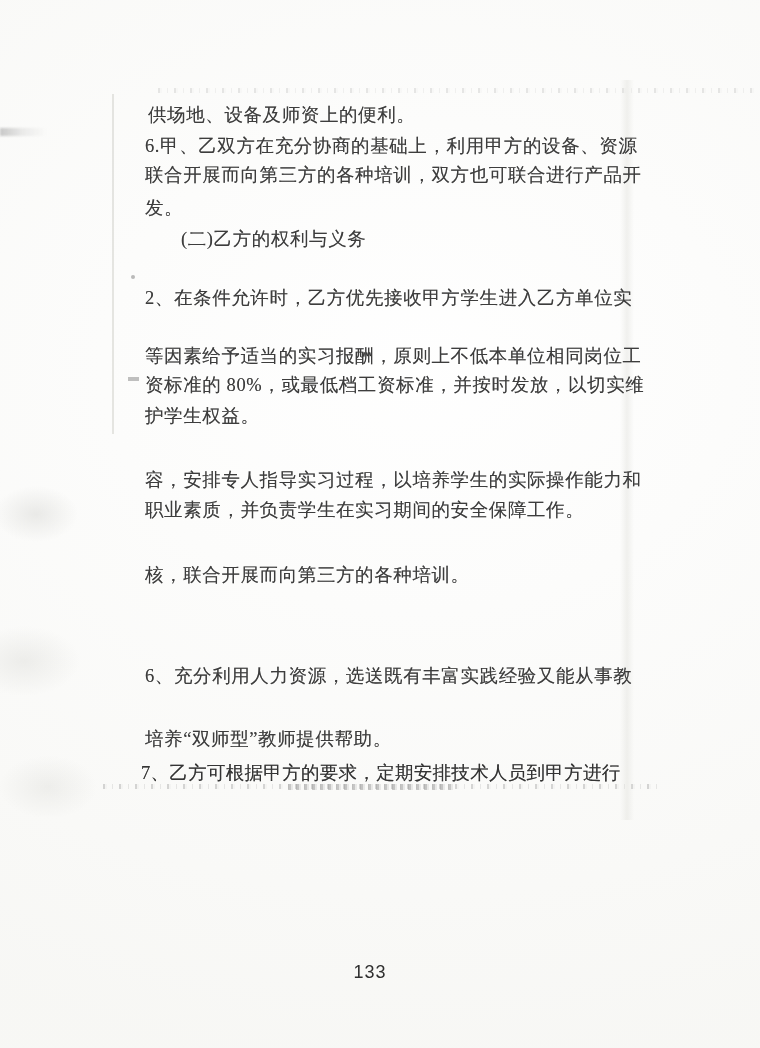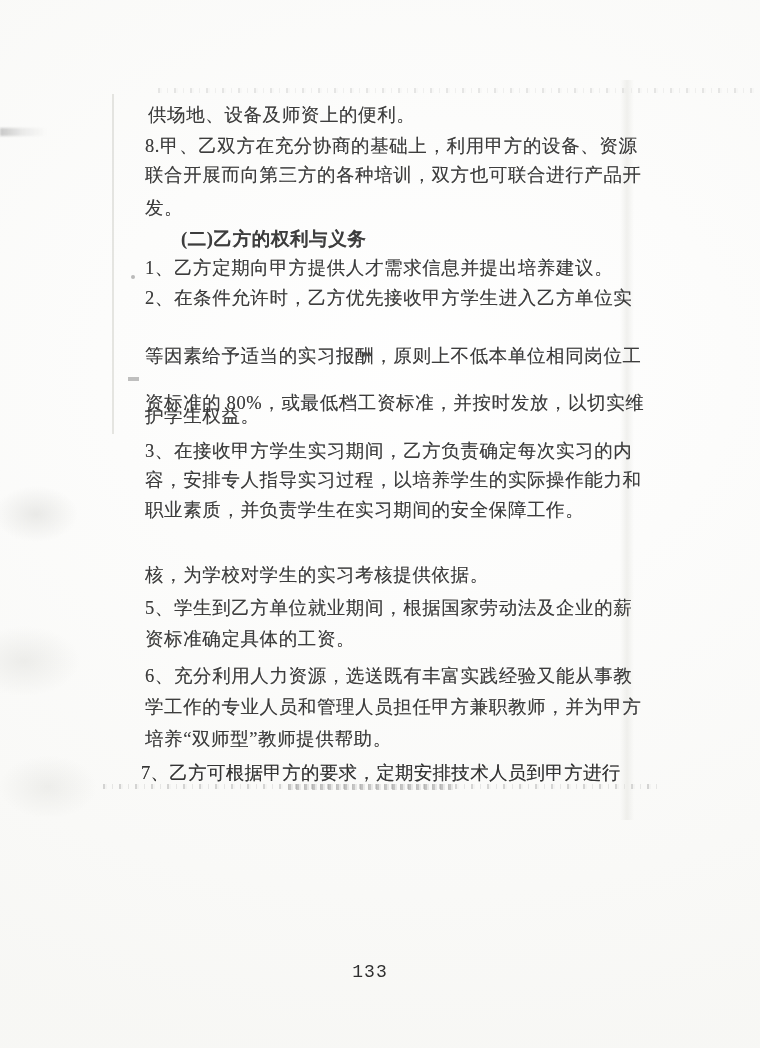--- a/index.html
+++ b/index.html
@@ -29,39 +29,38 @@
     left: 145px;
     font-size: 18.5px;
     line-height: 23px;
     letter-spacing: 0.6px;
     color: #3d3d3d;
     white-space: pre;
     text-shadow: 0 0 0.5px rgba(70,70,70,0.55);
   }
   .line.indent {
     left: 181px;
-    font-weight: bold;
   }
   .line.first {
     left: 148px;
   }
   .line.heavy {
     left: 141px;
     color: #343434;
     font-weight: normal;
     letter-spacing: 0.3px;
     text-shadow: 0 0 0.6px rgba(50,50,50,0.6);
   }
   .page-number {
     position: absolute;
     left: 340px;
     top: 962px;
     width: 60px;
     text-align: center;
-    font-family: Liberation Mono, monospace;
+    font-family: Liberation Sans, sans-serif;
     font-size: 18px;
     letter-spacing: 1px;
     color: #2f2f2f;
   }
   
   .noise-band {
     position: absolute;
     height: 5px;
     opacity: 0.55;
     background: repeating-linear-gradient(90deg,
@@ -136,36 +135,31 @@
   <div class="noise-band bottom"></div>
   <div class="smudge-left"></div>
   <div class="edge-line-left"></div>
   <div class="edge-band-right"></div>
   <div class="speck-dash"></div>
   <div class="speck-dot"></div>
   <div class="mottle"></div>
 
   <div class="textblock">
     <div class="line first" style="top:104px">供场地、设备及师资上的便利。</div>
-    <div class="line" style="top:135px">8.甲、乙双方在充分协商的基础上，利用甲方的设备、资源</div>
+    <div class="line" style="top:135px">6.甲、乙双方在充分协商的基础上，利用甲方的设备、资源</div>
     <div class="line" style="top:164px">联合开展而向第三方的各种培训，双方也可联合进行产品开</div>
     <div class="line" style="top:197px">发。</div>
     <div class="line indent" style="top:228px">(二)乙方的权利与义务</div>
-    <div class="line" style="top:257px">1、乙方定期向甲方提供人才需求信息并提出培养建议。</div>
     <div class="line" style="top:287px">2、在条件允许时，乙方优先接收甲方学生进入乙方单位实</div>
     <div class="line" style="top:345px">等因素给予适当的实习报酬，原则上不低本单位相同岗位工</div>
-    <div class="line" style="top:392px">资标准的 80%，或最低档工资标准，并按时发放，以切实维</div>
+    <div class="line" style="top:374px">资标准的 80%，或最低档工资标准，并按时发放，以切实维</div>
     <div class="line" style="top:405px">护学生权益。</div>
-    <div class="line" style="top:440px">3、在接收甲方学生实习期间，乙方负责确定每次实习的内</div>
     <div class="line" style="top:499px">职业素质，并负责学生在实习期间的安全保障工作。</div>
     <div class="line" style="top:469px">容，安排专人指导实习过程，以培养学生的实际操作能力和</div>
-    <div class="line" style="top:564px">核，为学校对学生的实习考核提供依据。</div>
-    <div class="line" style="top:597px">5、学生到乙方单位就业期间，根据国家劳动法及企业的薪</div>
-    <div class="line" style="top:628px">资标准确定具体的工资。</div>
+    <div class="line" style="top:564px">核，联合开展而向第三方的各种培训。</div>
     <div class="line" style="top:665px">6、充分利用人力资源，选送既有丰富实践经验又能从事教</div>
-    <div class="line" style="top:696px">学工作的专业人员和管理人员担任甲方兼职教师，并为甲方</div>
     <div class="line" style="top:728px">培养“双师型”教师提供帮助。</div>
     <div class="line heavy" style="top:762px">7、乙方可根据甲方的要求，定期安排技术人员到甲方进行</div>
   </div>
 
   <div class="page-number">133</div>
 
 </div>
 
 </body></html>

